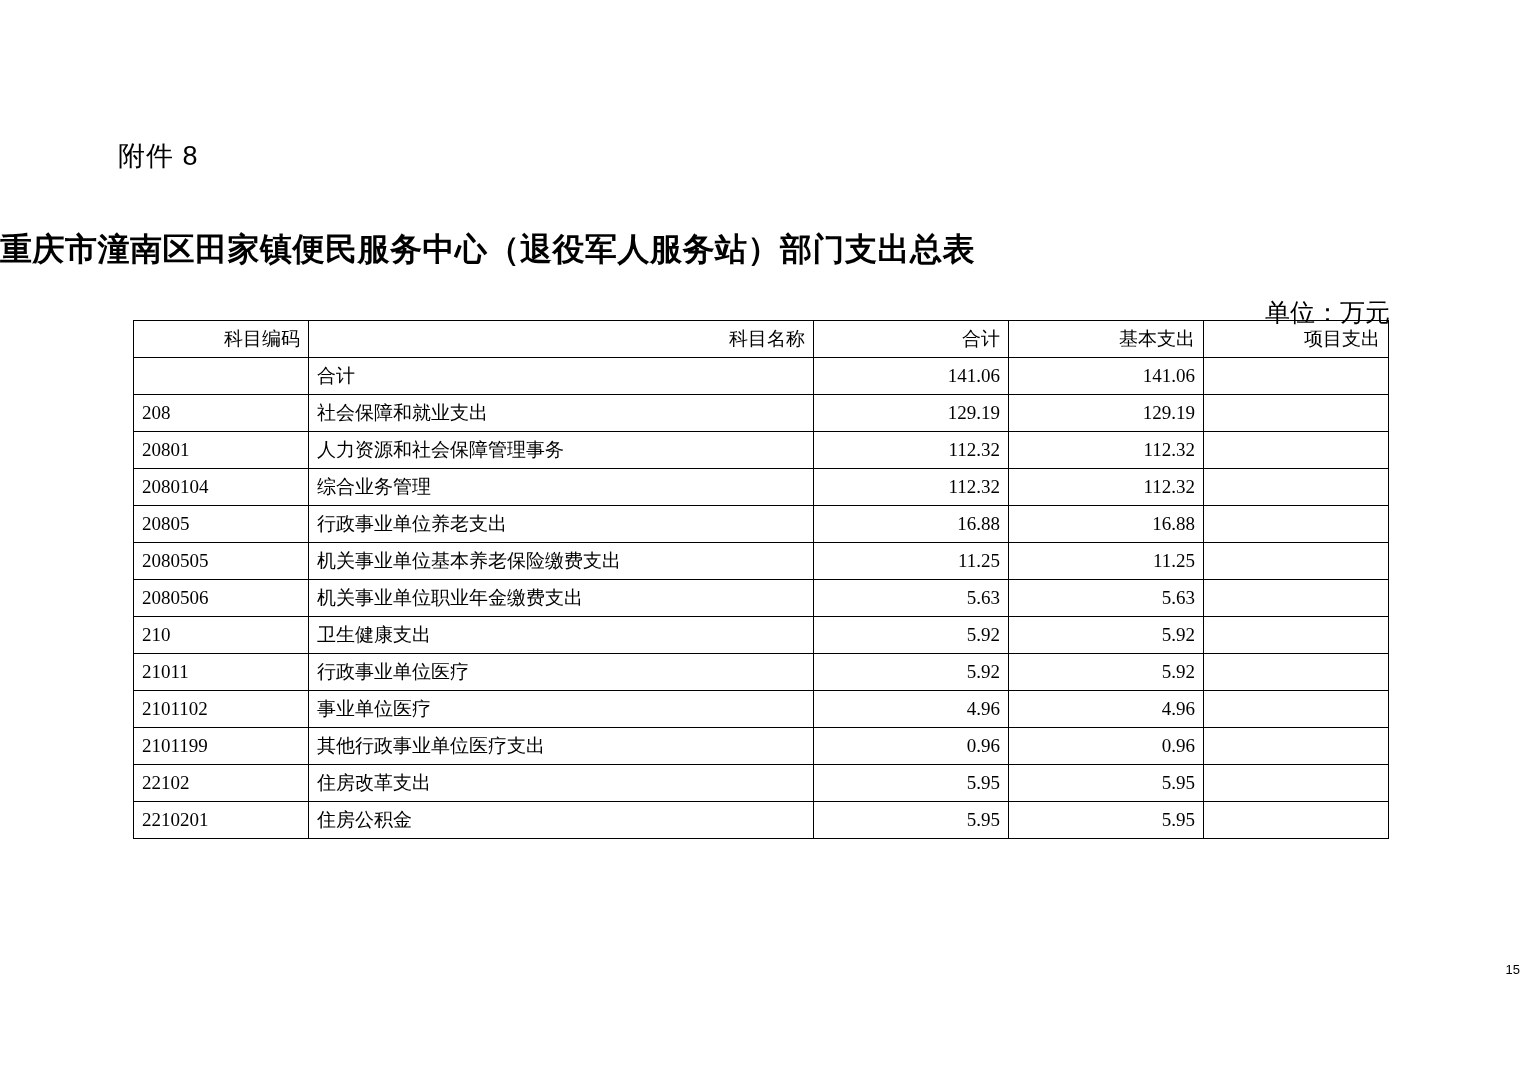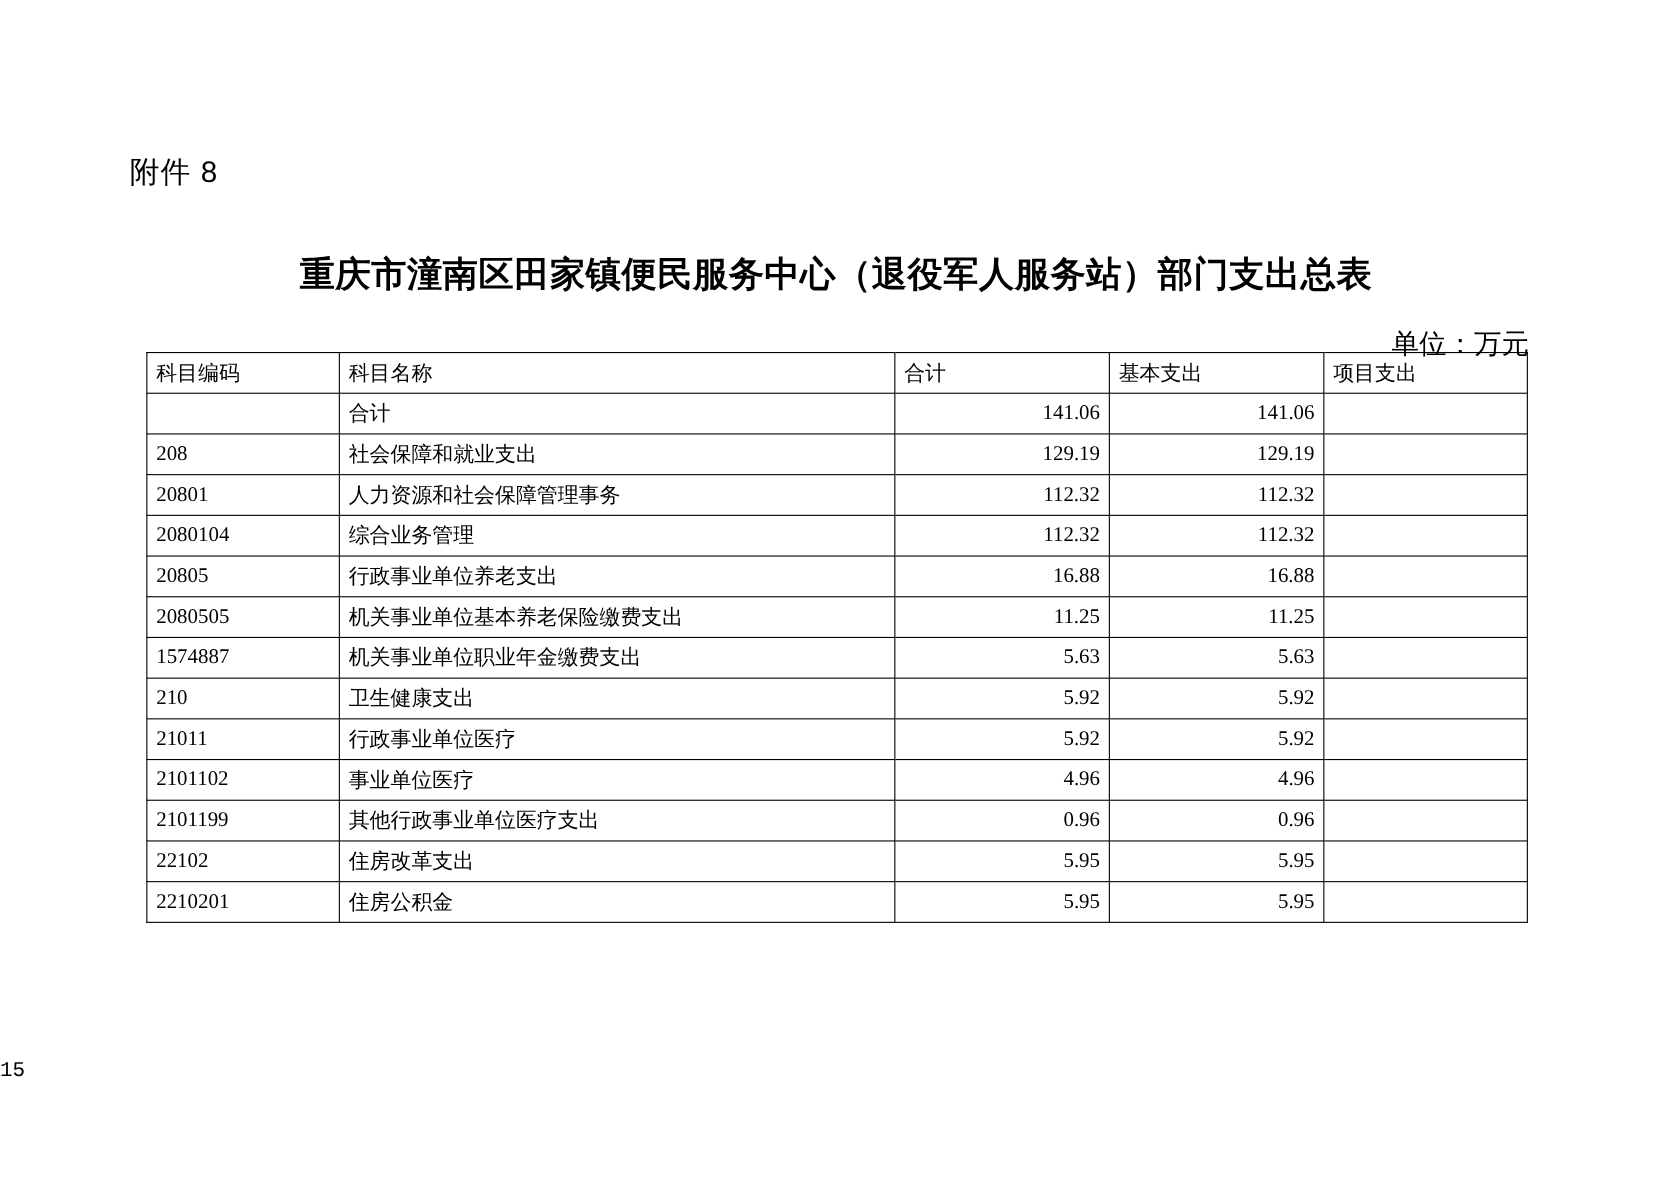--- a/index.html
+++ b/index.html
@@ -27,21 +27,20 @@
     top: 138px;
     font-size: 27px;
     font-family: "Liberation Sans", "DejaVu Sans", sans-serif;
     letter-spacing: 1px;
   }
   .doc-title {
     position: absolute;
     left: 0;
     right: 0;
     top: 228px;
-    text-align: center;
     font-size: 32px;
     font-weight: bold;
     font-family: "Liberation Sans", "DejaVu Sans", sans-serif;
     letter-spacing: 0.5px;
   }
   .unit-note {
     position: absolute;
     right: 130px;
     top: 296px;
     font-size: 25px;
@@ -64,43 +63,43 @@
     font-family: "Liberation Serif", "DejaVu Serif", serif;
     white-space: nowrap;
     overflow: hidden;
   }
   col.c-code { width: 175px; }
   col.c-name { width: 505px; }
   col.c-total { width: 195px; }
   col.c-basic { width: 195px; }
   col.c-proj  { width: 185px; }
 
-  th { text-align: left; }
+  th { text-align: right; }
   td.code { text-align: left; }
   td.name { text-align: left; }
   td.num  { text-align: right; padding-right: 14px; }
 
   
   .lvl0 { padding-left: 6px; }
   .lvl1 { padding-left: 26px; }
   .lvl2 { padding-left: 42px; }
   
   .nlvl0 { padding-left: 4px; }
   .nlvl1 { padding-left: 32px; }
   .nlvl2 { padding-left: 48px; margin-top: 44px; }
   .nlvl-total { text-align: center; padding-left: 0; }
 
   .page-number {
     position: absolute;
     left: 0;
     right: 0;
     top: 962px;
-    text-align: left;
-    font-size: 19px;
-    font-family: Liberation Mono, monospace;
+    text-align: right;
+    font-size: 13px;
+    font-family: Liberation Sans, sans-serif;
   }
 </style>
 </head>
 <body>
 
 <div class="page">
 
   <div class="attachment-label">附件 8</div>
 
   <div class="doc-title">重庆市潼南区田家镇便民服务中心（退役军人服务站）部门支出总表</div>
@@ -161,21 +160,21 @@
           <td class="num"></td>
         </tr>
         <tr>
           <td class="code lvl2">2080505</td>
           <td class="name nlvl2">机关事业单位基本养老保险缴费支出</td>
           <td class="num">11.25</td>
           <td class="num">11.25</td>
           <td class="num"></td>
         </tr>
         <tr>
-          <td class="code lvl2">1574887</td>
+          <td class="code lvl2">2080506</td>
           <td class="name nlvl2">机关事业单位职业年金缴费支出</td>
           <td class="num">5.63</td>
           <td class="num">5.63</td>
           <td class="num"></td>
         </tr>
         <tr>
           <td class="code lvl0">210</td>
           <td class="name nlvl0">卫生健康支出</td>
           <td class="num">5.92</td>
           <td class="num">5.92</td>

